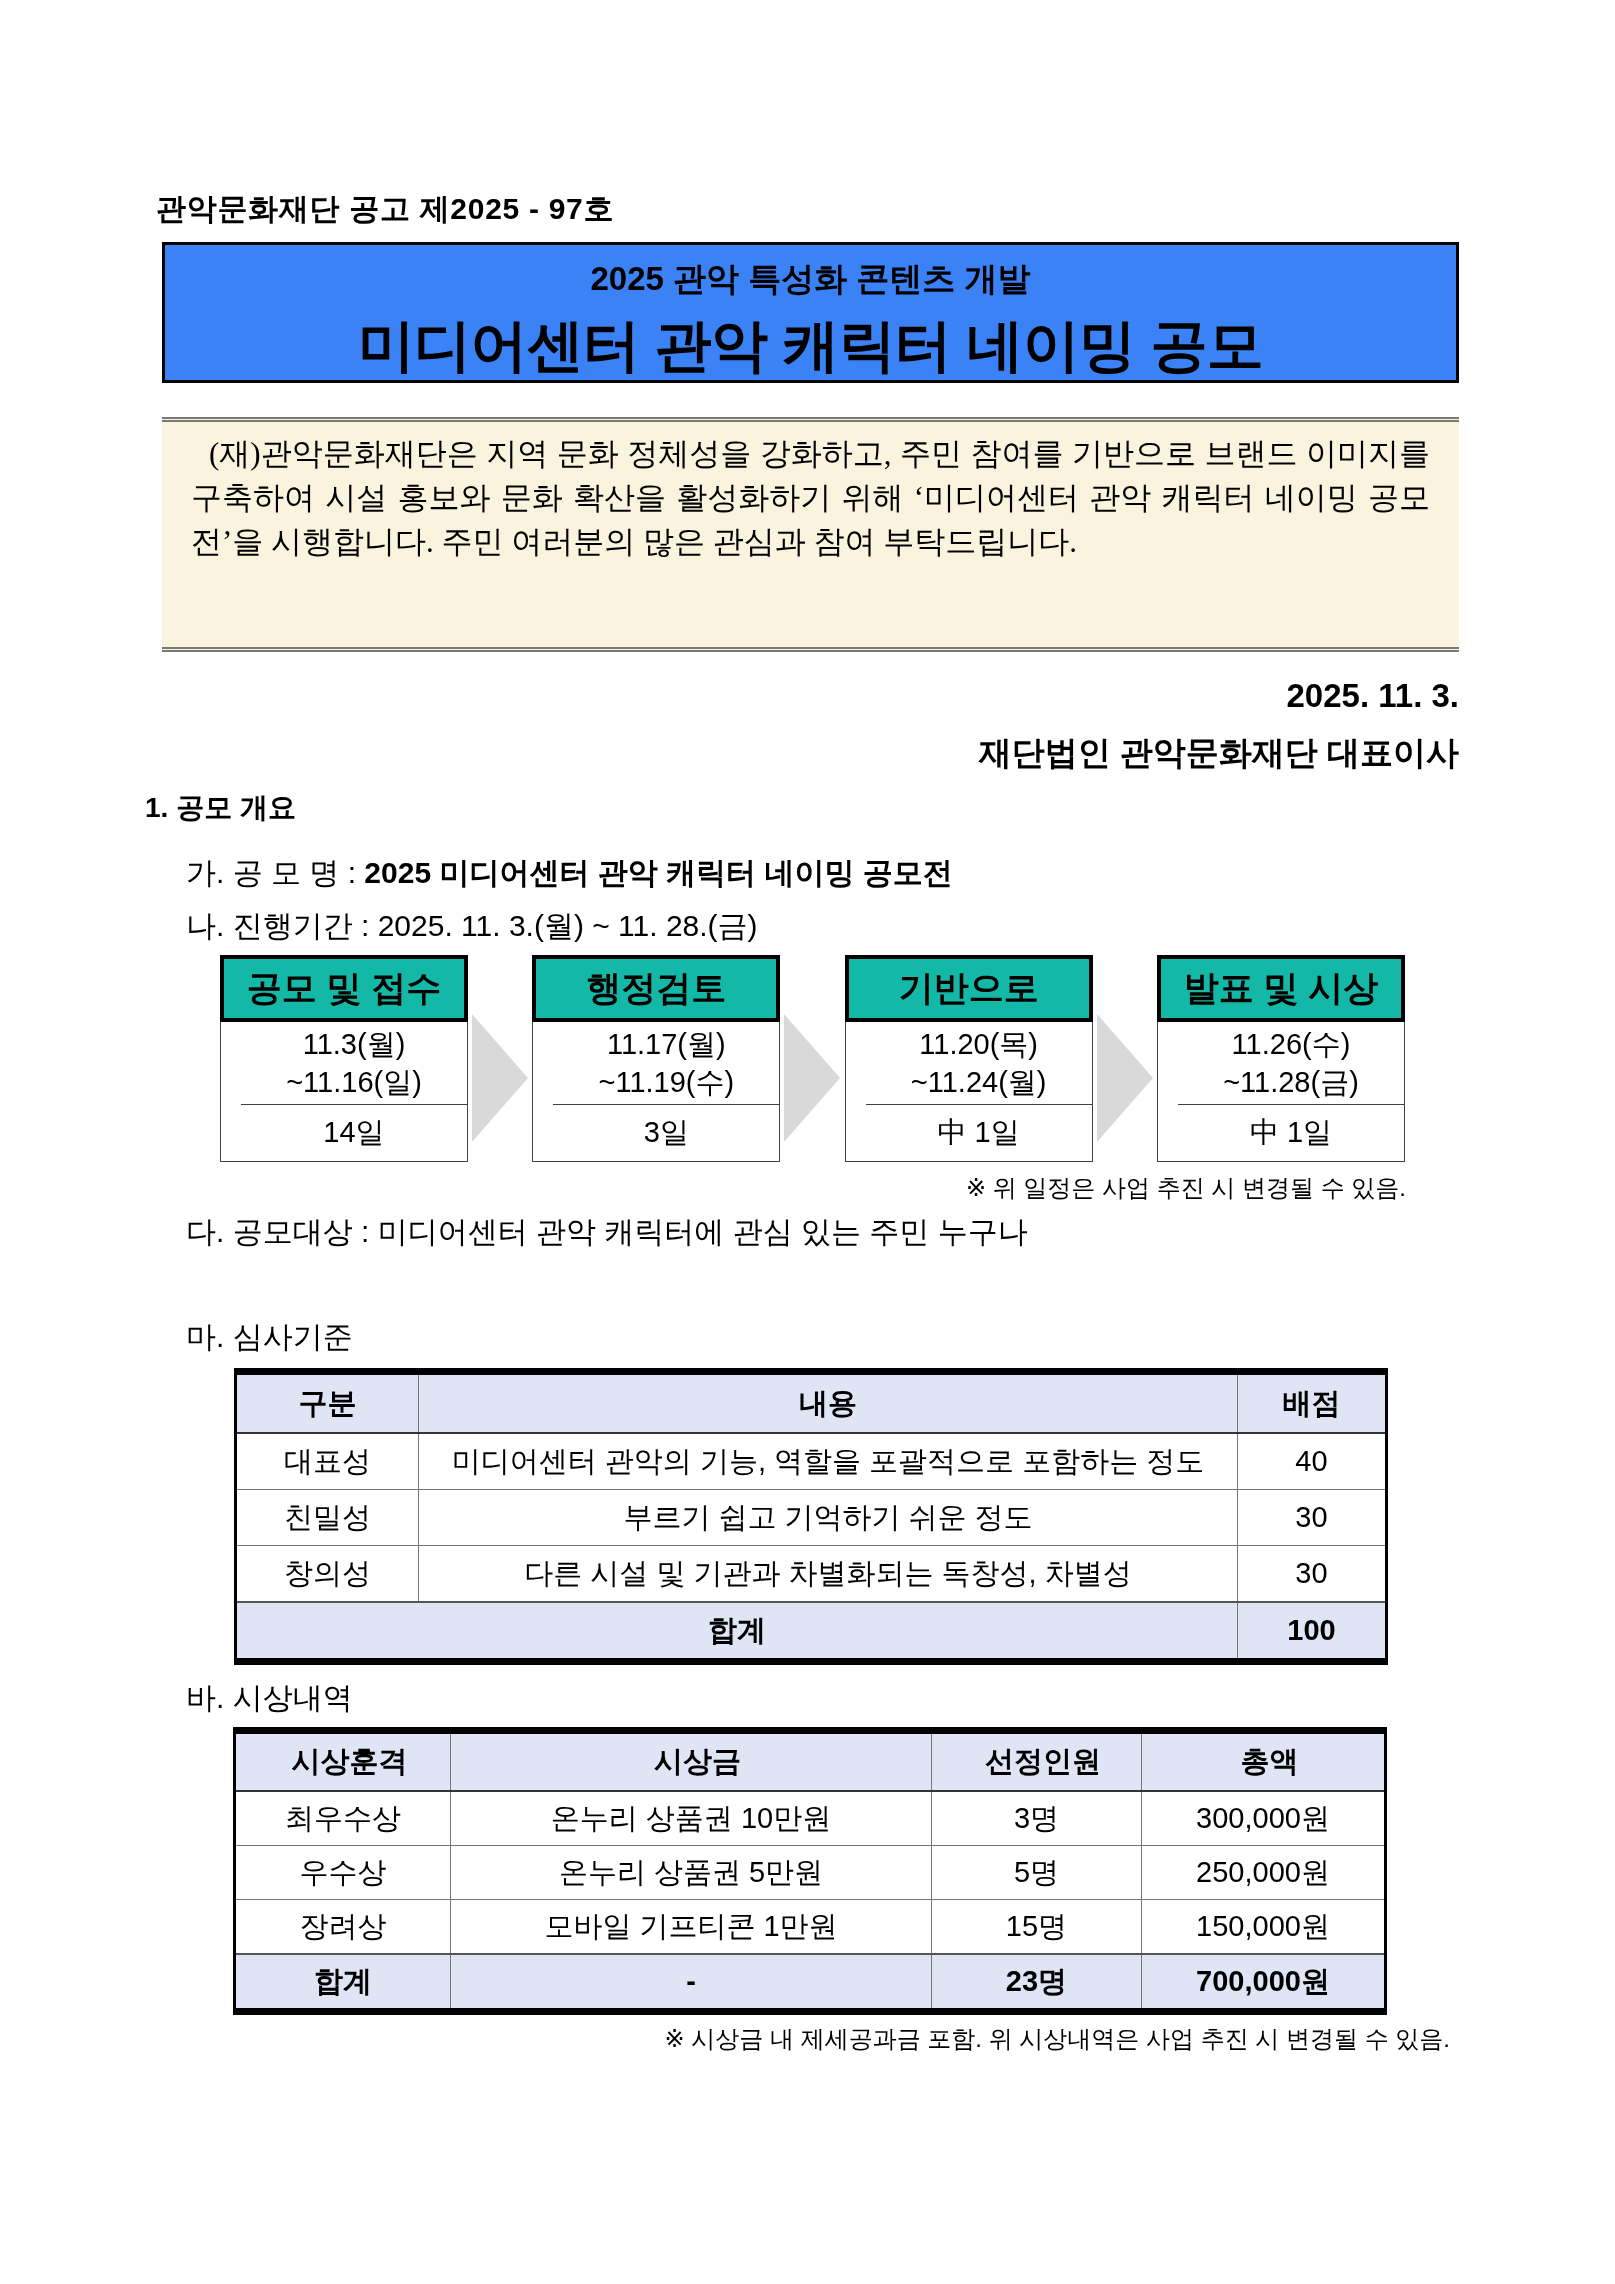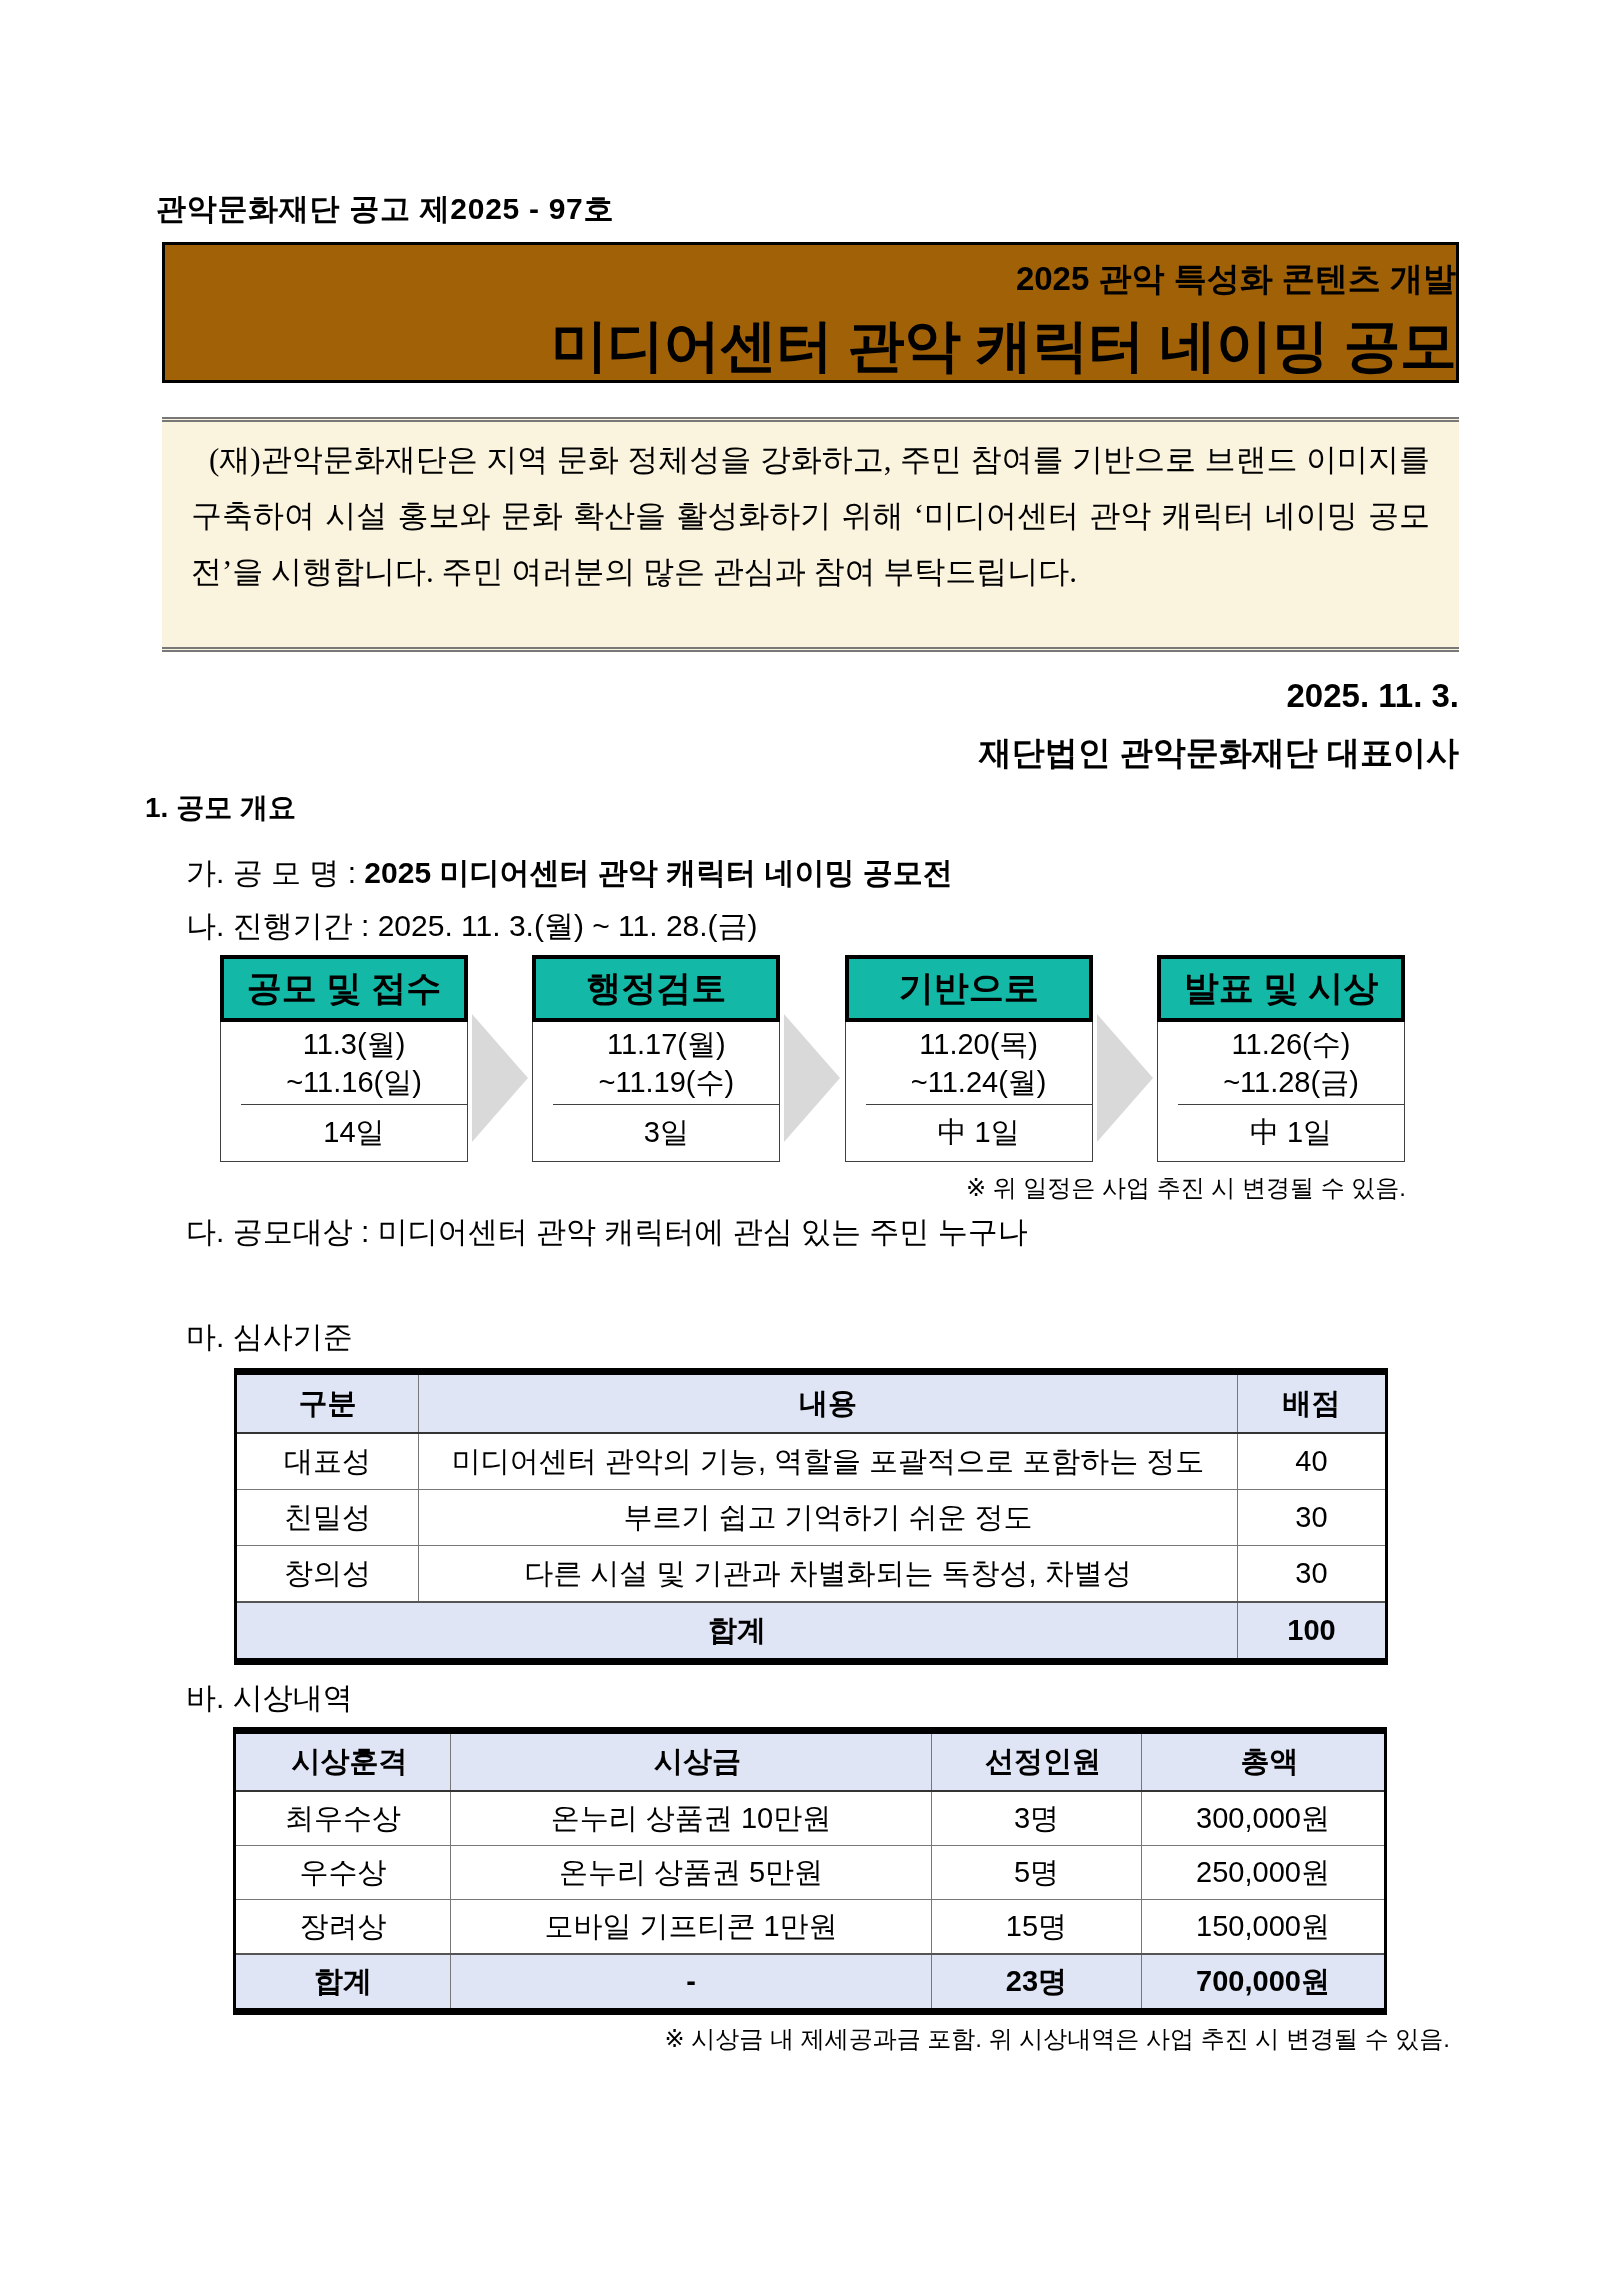--- a/index.html
+++ b/index.html
@@ -9,33 +9,33 @@
     overflow:hidden;
   }
 
   .notice {
     position:absolute; left:156px; top:189px;
     font-size:30px; font-weight:700; letter-spacing:0.7px;
   }
 
   .title-box {
     position:absolute; left:162px; top:242px; width:1297px; height:141px;
-    box-sizing:border-box; background:#a16207; border:3.9px solid #000;
-    text-align:right;
+    box-sizing:border-box; background:#3b82f6; border:3.9px solid #000;
+    text-align:center;
   }
   .title-box .subtitle { margin-top:11.7px; font-size:33px; font-weight:700; }
   .title-box .main-title { margin-top:6.5px; font-size:57px; font-weight:700; letter-spacing:-0.7px; }
 
   .intro {
     position:absolute; left:162px; top:417px; width:1297px; height:235px;
     box-sizing:border-box; background:#faf3dd;
     border-top:5.2px double #787878; border-bottom:5.2px double #787878;
     padding:10.4px 29px 0 29px;
     font-family:"Liberation Serif","DejaVu Serif",serif;
-    font-size:31px; line-height:56px; text-align:justify; text-indent:18px;
+    font-size:31px; line-height:44px; text-align:justify; text-indent:18px;
   }
 
   .sign-date { position:absolute; right:157px; top:677px; font-size:33px; font-weight:700; }
   .sign-org  { position:absolute; right:157px; top:731px; font-size:33px; font-weight:700; }
 
   .sec1-heading { position:absolute; left:145px; top:789px; font-size:28px; font-weight:700; }
 
   .item { position:absolute; left:186px; font-size:30px; white-space:nowrap; }
   .item b { font-weight:700; }
   .item-ga { top:853px; }

